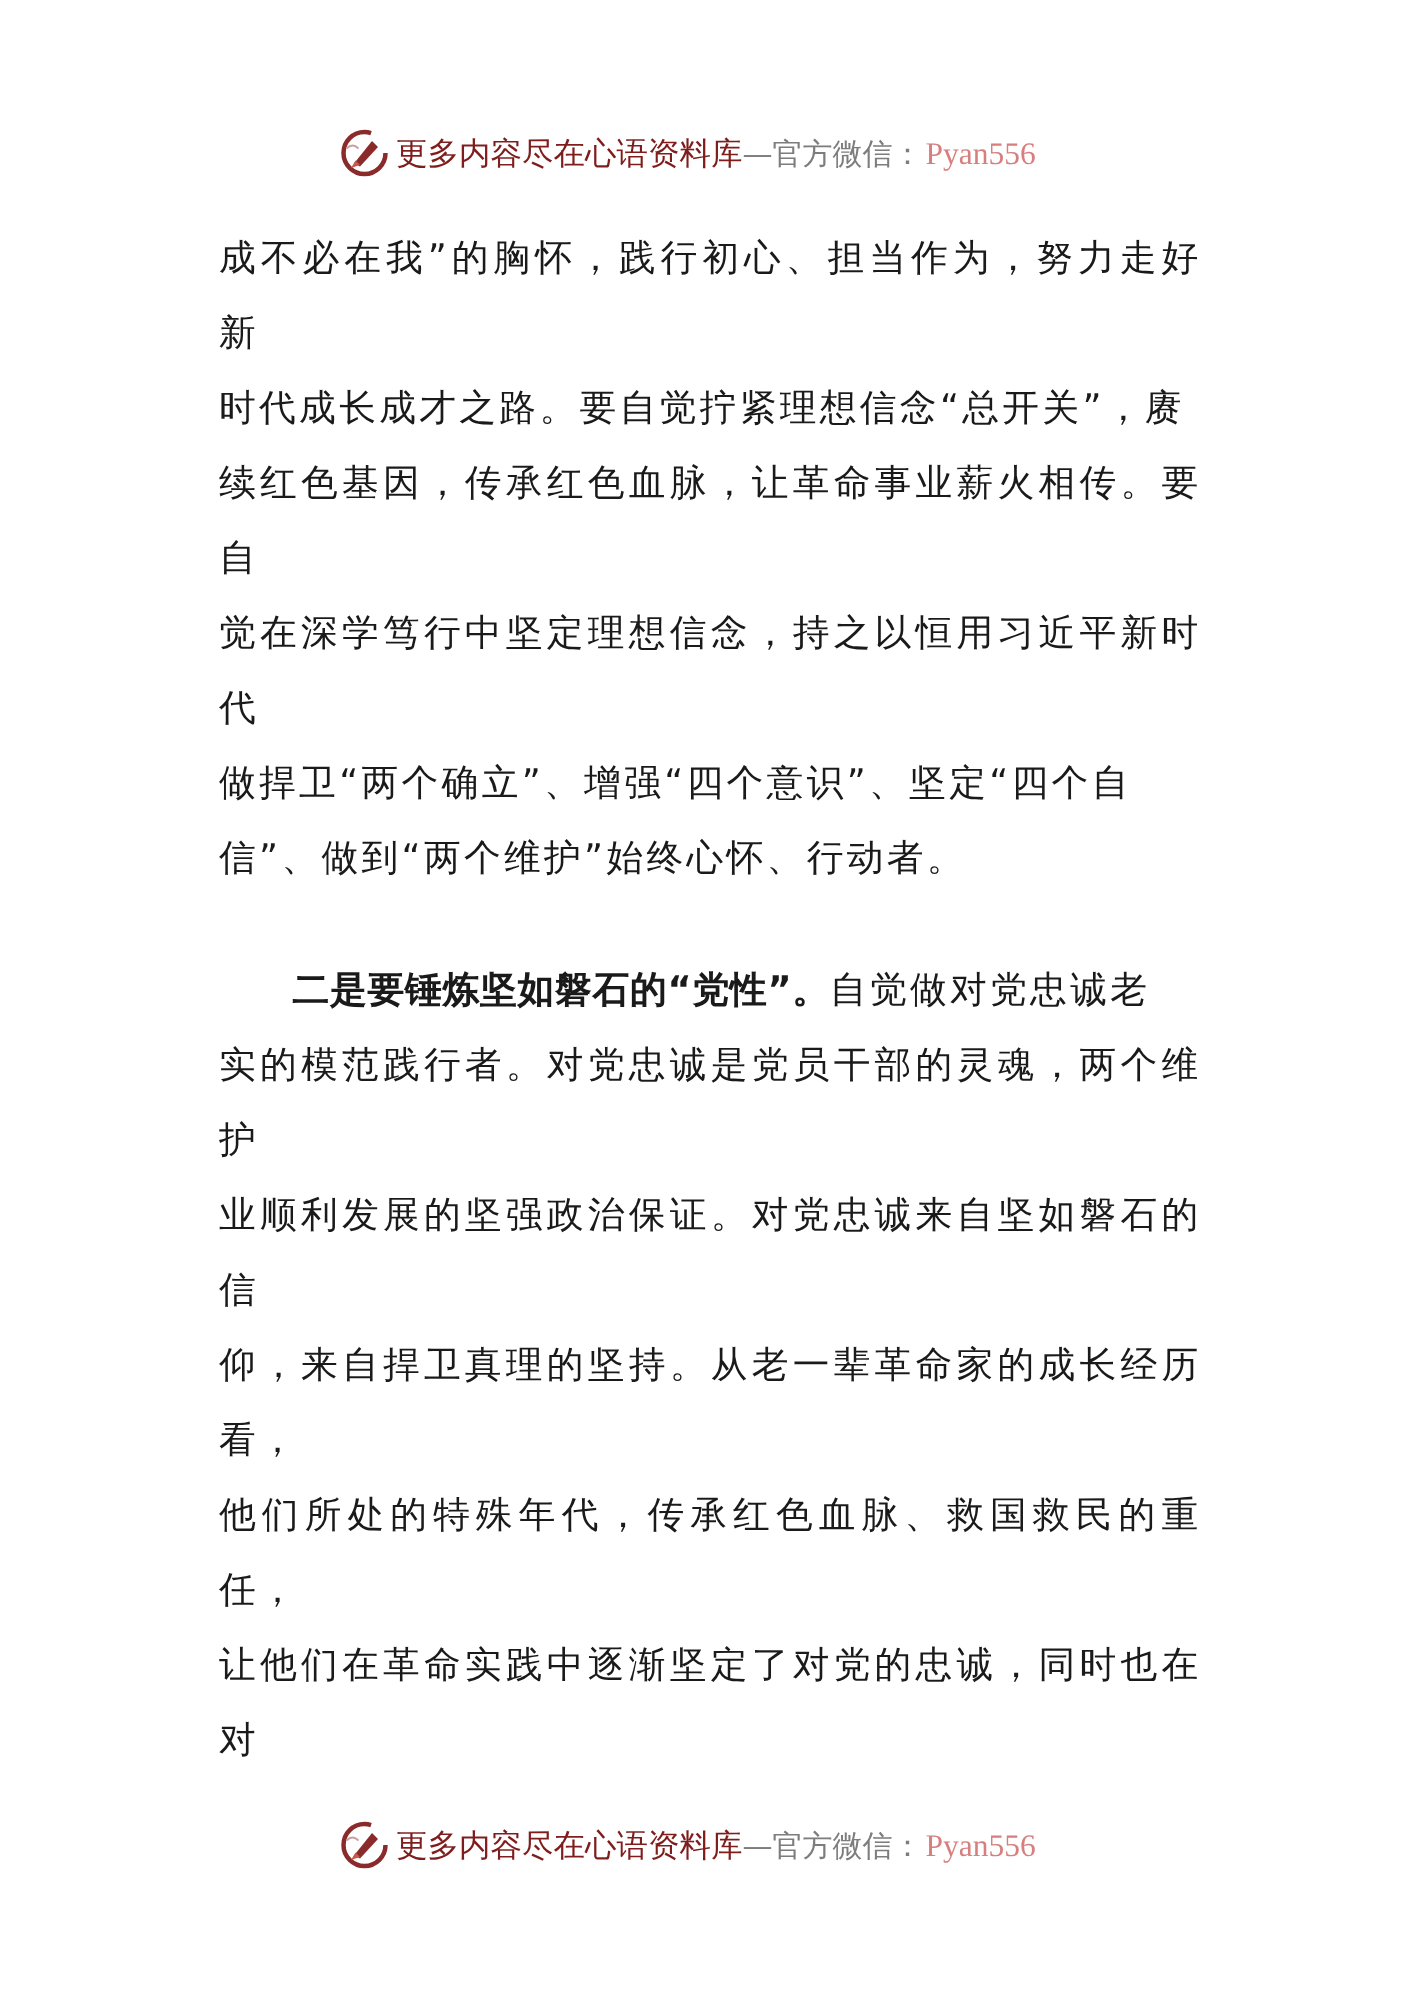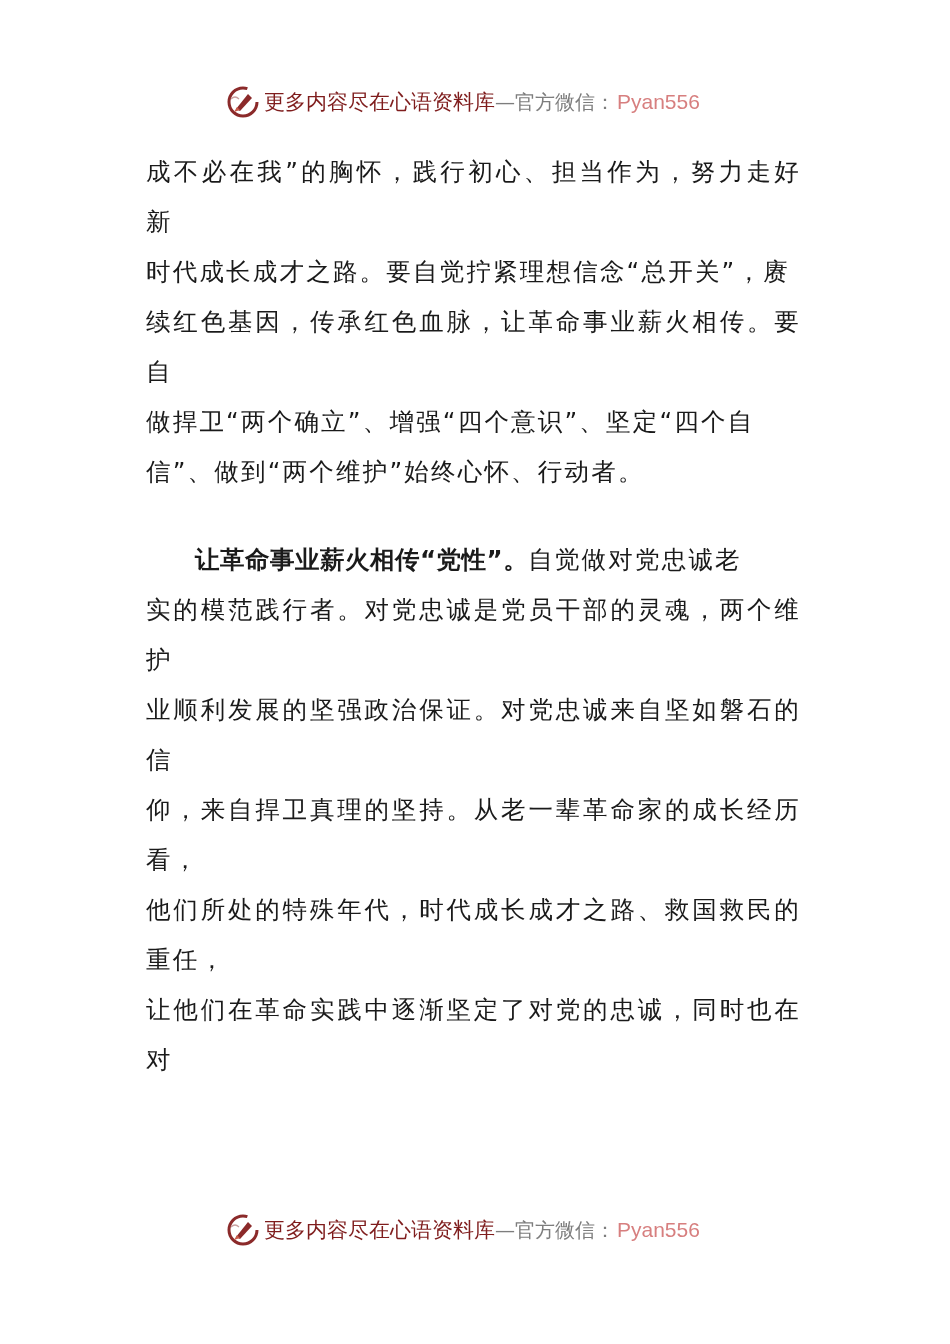--- a/index.html
+++ b/index.html
@@ -7,21 +7,21 @@
   .banner {
     position: absolute; left: 226px; width: 500px; height: 36px;
     display: flex; align-items: center;
     font-family: "DejaVu Serif", serif;
   }
   .banner.top { top: 84px; }
   .banner.bottom { top: 1212px; }
   .logo { width: 34px; height: 34px; margin-right: 4px; }
   .b-red { color: #7f1d1d; font-size: 21px; letter-spacing: 0px; }
   .b-gray { color: #7d7d7d; font-size: 20px; }
-  .b-pyan { color: #d77f7f; font-family: Liberation Sans, sans-serif; font-size: 21px; margin-left: 2px; }
+  .b-pyan { color: #d77f7f; font-family: Liberation Serif, serif; font-size: 21px; margin-left: 2px; }
   .content {
     position: absolute; left: 146px; top: 147px; width: 655px;
     font-family: "DejaVu Sans", sans-serif; font-size: 24.5px; color: #1a1a1a;
     line-height: 50px;
   }
   .para { margin: 0; text-align: justify; text-align-last: left; letter-spacing: 2.2px; }
   .gap { height: 38px; }
   .indent { text-indent: 49px; }
   .bold { font-weight: bold; letter-spacing: 0.5px; }
 </style>
@@ -39,30 +39,31 @@
   <span class="b-gray">—</span>
   <span class="b-gray">官方微信：</span>
   <span class="b-pyan">Pyan556</span>
 </div>
 
 <div class="content">
   <div class="para">
     <div>成不必在我”的胸怀，践行初心、担当作为，努力走好新</div>
     <div>时代成长成才之路。要自觉拧紧理想信念“总开关”，赓</div>
     <div>续红色基因，传承红色血脉，让革命事业薪火相传。要自</div>
+    <div>觉在深学笃行中坚定理想信念，持之以恒用习近平新时代</div>
     <div>做捍卫“两个确立”、增强“四个意识”、坚定“四个自</div>
     <div>信”、做到“两个维护”始终心怀、行动者。</div>
   </div>
   <div class="gap"></div>
   <div class="para">
-    <div class="indent"><span class="bold">让革命事业薪火相传“党性”。</span><span>自觉做对党忠诚老</span></div>
+    <div class="indent"><span class="bold">二是要锤炼坚如磐石的“党性”。</span><span>自觉做对党忠诚老</span></div>
     <div>实的模范践行者。对党忠诚是党员干部的灵魂，两个维护</div>
     <div>业顺利发展的坚强政治保证。对党忠诚来自坚如磐石的信</div>
     <div>仰，来自捍卫真理的坚持。从老一辈革命家的成长经历看，</div>
-    <div>他们所处的特殊年代，时代成长成才之路、救国救民的重任，</div>
+    <div>他们所处的特殊年代，传承红色血脉、救国救民的重任，</div>
     <div>让他们在革命实践中逐渐坚定了对党的忠诚，同时也在对</div>
 
   </div>
 </div>
 
 <div class="banner bottom">
   <svg class="logo" viewBox="0 0 34 34">
     <circle cx="17" cy="17" r="14" fill="none" stroke="#8b2a2a" stroke-width="3" stroke-dasharray="70 18"></circle>
     <path d="M10 24 L22 9 L26 13 L14 26 Z" fill="#8b2a2a"></path>
     <path d="M8 27 L11 22 L14 25 Z" fill="#c85a4a"></path>

